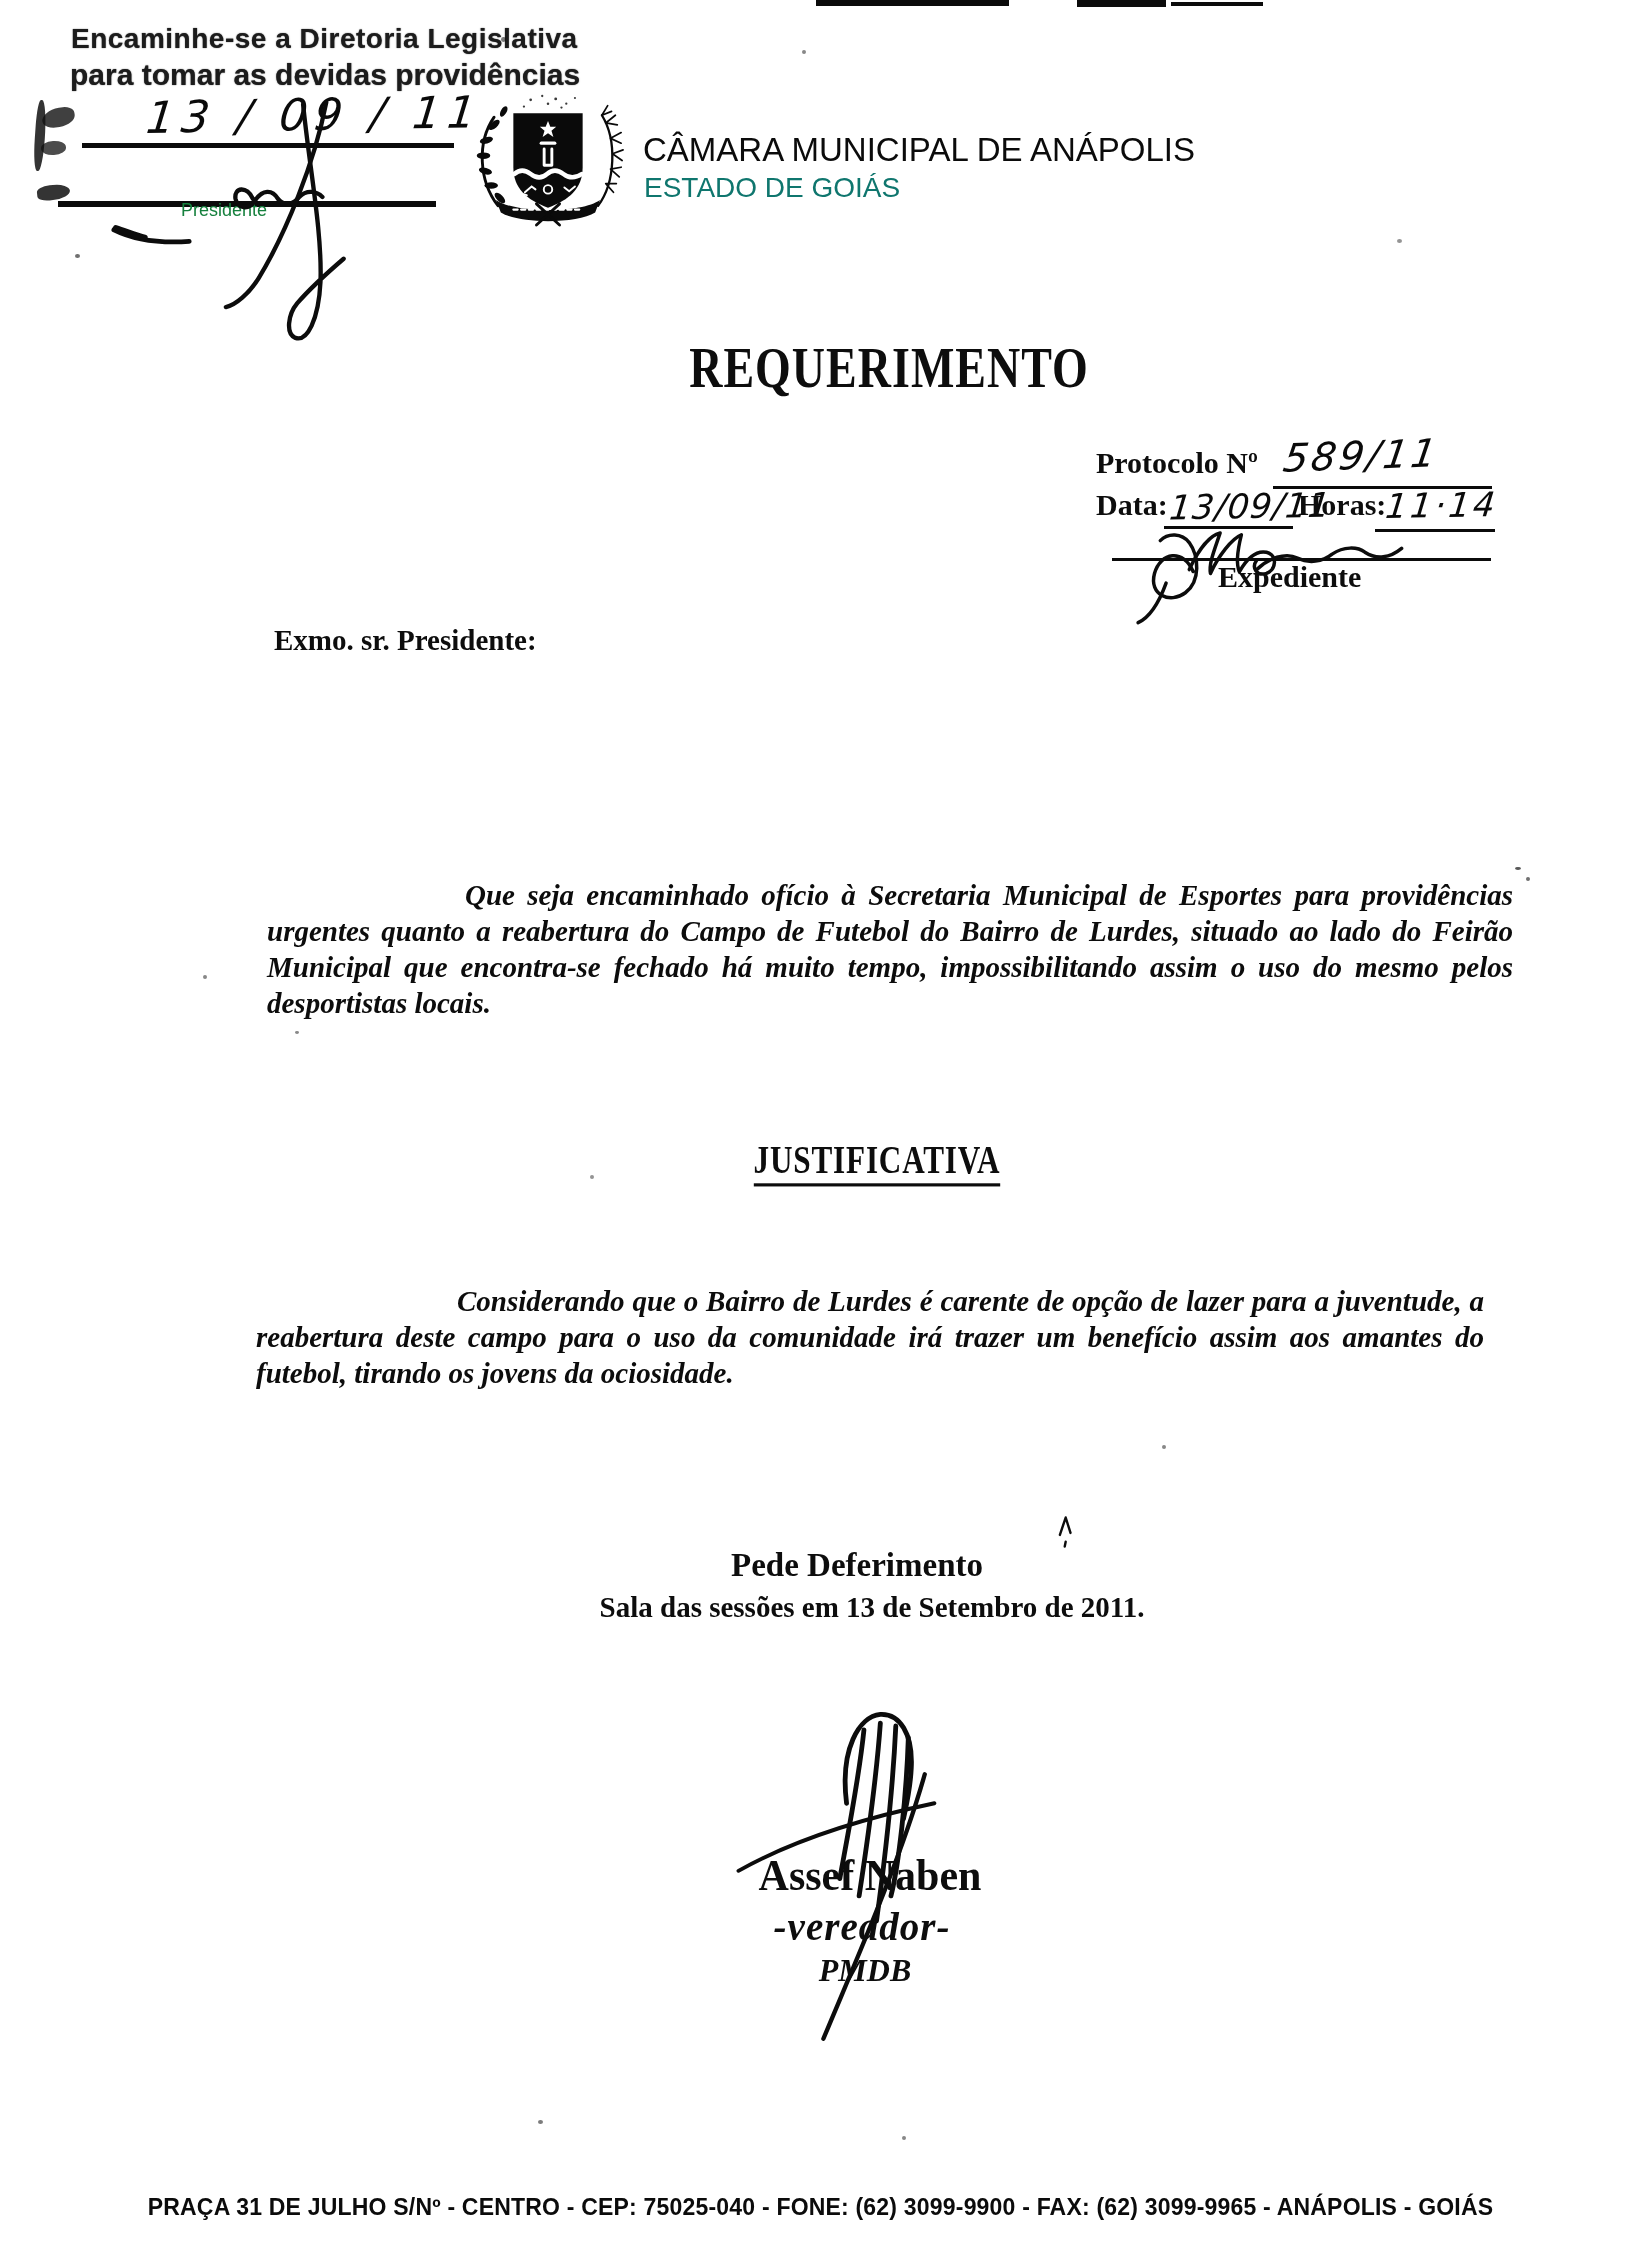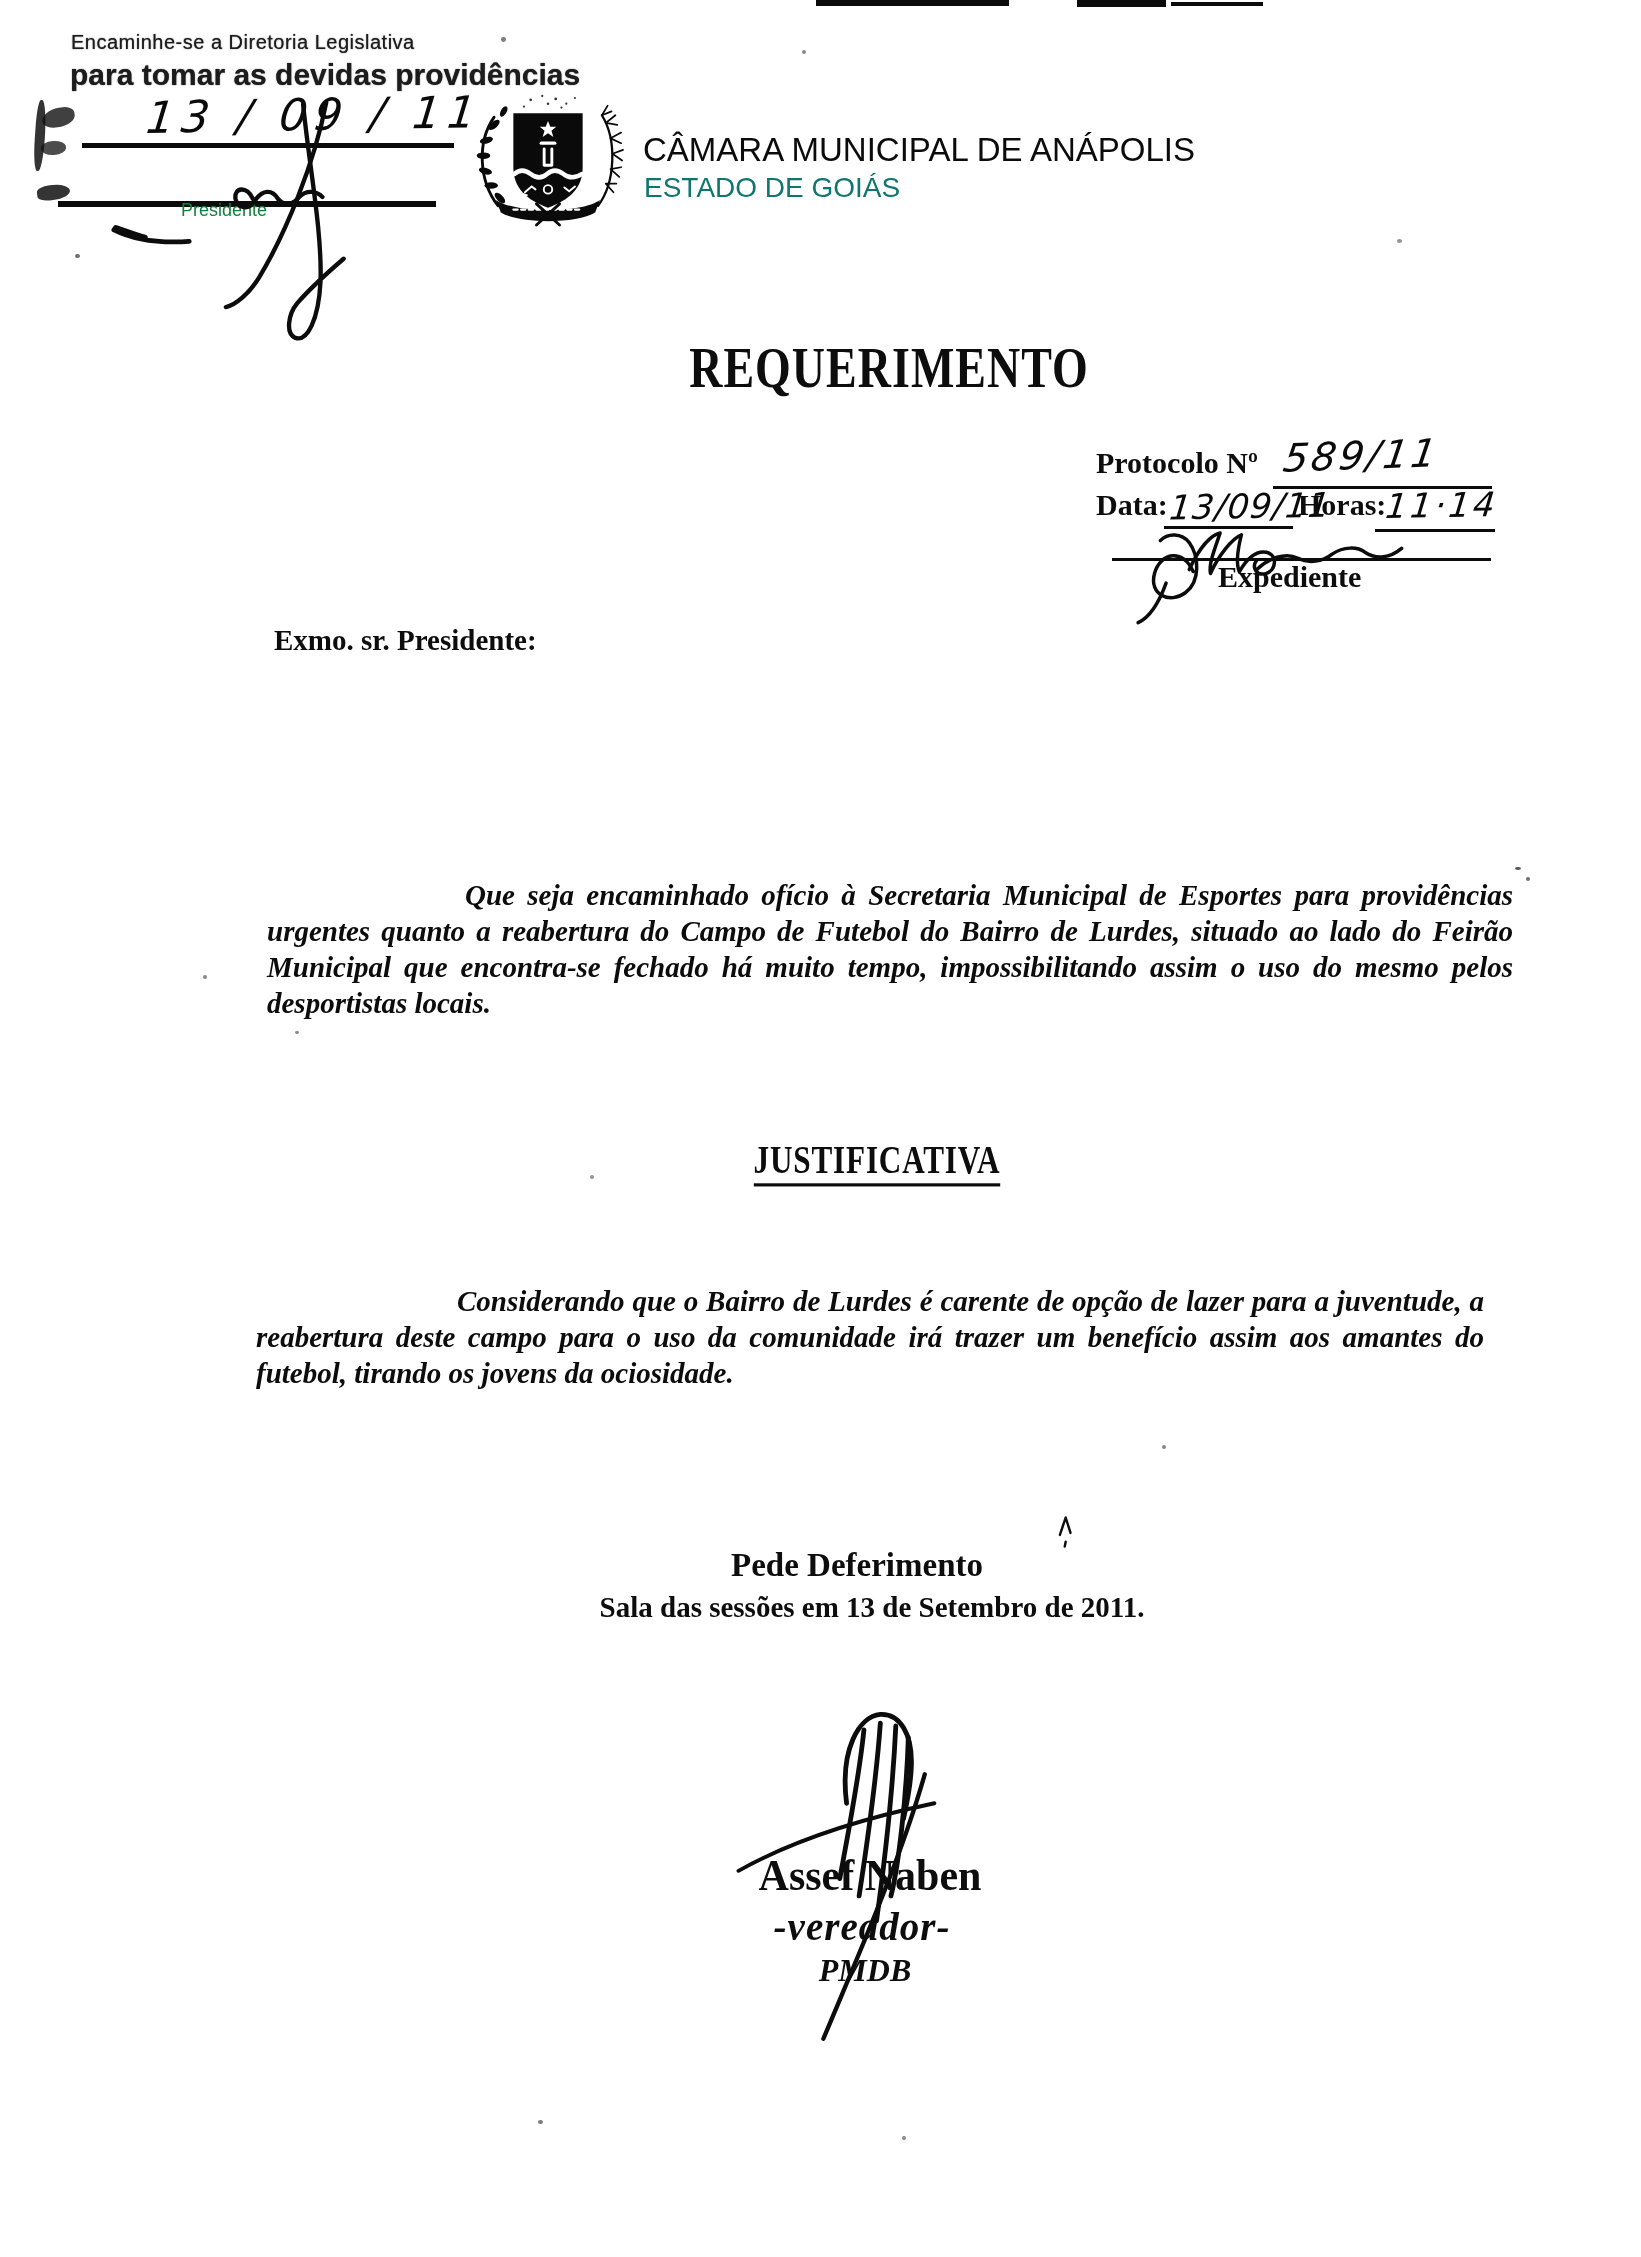--- a/index.html
+++ b/index.html
@@ -38,21 +38,21 @@
 
   <div class="ink-line" style="left:816px;top:0;width:193px;height:5.8px;"></div>
   <div class="ink-line" style="left:1077px;top:0;width:89px;height:6.8px;"></div>
   <div class="ink-line" style="left:1171px;top:1.9px;width:92px;height:3.9px;"></div>
 
   <div class="blob" style="left:35px;top:100px;width:9.7px;height:71px;border-radius:40% 60% 50% 50%;opacity:.85;transform:rotate(4deg);"></div>
   <div class="blob" style="left:42px;top:108px;width:33px;height:19.3px;border-radius:60% 40% 55% 45%;opacity:.8;transform:rotate(-10deg);"></div>
   <div class="blob" style="left:41px;top:141px;width:25px;height:13.5px;border-radius:50%;opacity:.75;transform:rotate(-4deg);"></div>
   <div class="blob" style="left:37px;top:185px;width:33px;height:14.5px;border-radius:45% 55% 60% 40%;opacity:.85;transform:rotate(-6deg);"></div>
 
-  <div class="abs stamp-text" style="left:71px;top:31px;font-size:20px;font-weight:400;letter-spacing:0.5px;">Encaminhe-se a Diretoria Legislativa</div>
+  <div class="abs stamp-text" style="left:71px;top:23px;font-size:28px;font-weight:700;letter-spacing:0.5px;">Encaminhe-se a Diretoria Legislativa</div>
   <div class="abs stamp-text" style="left:70px;top:58px;font-size:30px;font-weight:700;">para tomar as devidas providências</div>
   <div class="hw" style="left:147px;top:89px;font-size:44px;letter-spacing:6.8px;">13 / 09 / 11</div>
   <div class="ink-line" style="left:82px;top:143px;width:372px;height:4.8px;"></div>
   <div class="ink-line" style="left:58px;top:201px;width:378px;height:5.8px;"></div>
   <div class="abs sans" style="left:181px;top:200px;font-size:18px;color:#15803d;">Presidente</div>
 
   <svg class="abs" style="left:471px;top:92px;" width="154" height="137" viewBox="0 0 160 142">
     <g stroke="#0a0a0a" fill="none" stroke-linecap="round">
 
       <g fill="#0a0a0a" stroke="none" opacity=".8">
@@ -140,20 +140,21 @@
   </div>
   <div class="para" style="left:256px;top:1283px;width:1228px;text-indent:201px;">Considerando que o Bairro de Lurdes é carente de opção de lazer para a juventude, a reabertura deste campo para o uso da comunidade irá trazer um benefício assim aos amantes do futebol, tirando os jovens da ociosidade.</div>
 
   <div class="abs serifb ctr" style="left:664px;top:1547px;width:386px;font-size:33px;">Pede Deferimento</div>
   <div class="abs serifb ctr" style="left:534px;top:1591px;width:676px;font-size:29px;">Sala das sessões em 13 de Setembro de 2011.</div>
 
   <div class="abs serifb ctr" style="left:677px;top:1850px;width:386px;font-size:42px;transform:scaleY(1.05);transform-origin:center top;">Assef Naben</div>
   <div class="abs serifb ctr" style="left:669px;top:1904px;width:386px;font-size:39px;font-style:italic;letter-spacing:1px;">-vereador-</div>
   <div class="abs serifb ctr" style="left:672px;top:1952px;width:386px;font-size:32px;font-style:italic;">PMDB</div>
 
+  <div class="abs sans ctr" style="left:0;top:2194px;width:1641px;font-size:23px;font-weight:bold;letter-spacing:0.2px;color:#0b0b0b;">PRAÇA 31 DE JULHO S/Nº - CENTRO - CEP: 75025-040 - FONE: (62) 3099-9900 - FAX: (62) 3099-9965 - ANÁPOLIS - GOIÁS</div>
 
   <svg class="abs" style="left:0;top:0;pointer-events:none;" width="1641" height="2257" viewBox="0 0 1700 2338">
     <g stroke="#0c0c0c" fill="none" stroke-linecap="round" stroke-linejoin="round">
 
       <g stroke-width="4.5">
         <path d="M 262,206 C 256,192 242,194 244,206 C 246,216 258,218 264,208 C 272,196 282,196 288,206 C 294,214 304,212 310,204 C 318,196 328,198 334,204"></path>
         <path d="M 338,106 C 326,168 296,242 268,288 C 258,304 244,316 234,318"></path>
         <path d="M 314,108 C 320,170 334,240 332,292 C 330,332 318,354 306,350 C 296,346 298,326 308,314 C 322,298 342,280 356,268"></path>
         <path d="M 118,238 C 138,248 166,252 196,250" stroke-width="5"></path>
         <path d="M 120,236 C 132,240 142,244 150,246" stroke-width="6"></path>

